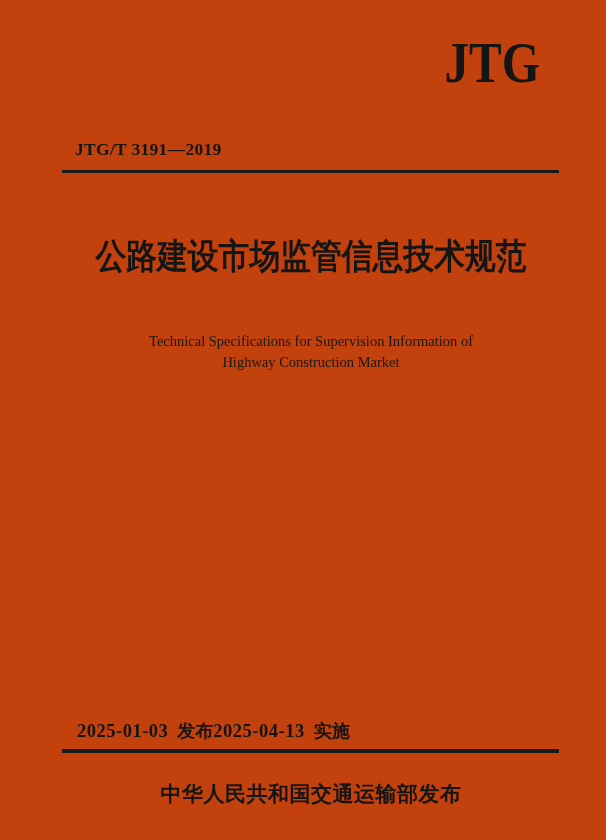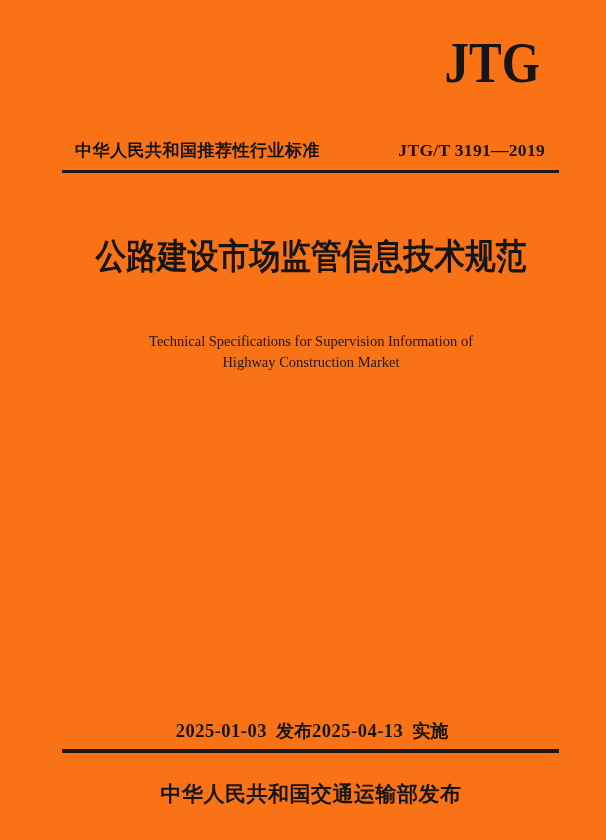--- a/index.html
+++ b/index.html
@@ -4,21 +4,21 @@
 <style>
   html, body {
     margin: 0;
     padding: 0;
     background: #ffffff;
   }
   .page {
     position: relative;
     width: 606px;
     height: 840px;
-    background: #f97316;
+    background: #c2410c;
     color: #111111;
     overflow: hidden;
     font-family: "Liberation Sans", sans-serif;
   }
   
   .logo {
     position: absolute;
     top: 34px;
     right: 66px;
     font-family: "Liberation Serif", serif;
@@ -96,21 +96,21 @@
   }
   
   .dates-row {
     position: absolute;
     top: 719px;
     left: 62px;
     width: 497px;
     box-sizing: border-box;
     padding: 0 12px 0 15px;
     display: flex;
-    justify-content: center;
+    justify-content: flex-start;
     align-items: baseline;
     font-weight: 700;
     color: #151515;
   }
   .date-num {
     font-family: "Liberation Serif", serif;
     font-weight: 700;
     font-size: 18.5px;
     letter-spacing: 0.5px;
   }
@@ -136,21 +136,20 @@
   }
 </style>
 </head>
 <body>
 
 <div class="page">
 
   <div class="logo">JTG</div>
 
   <div class="header-row">
-    <span class="std-type">中华人民共和国推荐性行业标准</span>
     <span class="std-num">JTG/T 3191—2019</span>
   </div>
 
   <div class="rule rule-top"></div>
 
   <h1 class="title-zh">公路建设市场监管信息技术规范</h1>
 
   <div class="title-en">
     <div>Technical Specifications for Supervision Information of</div>
     <div>Highway Construction Market</div>

